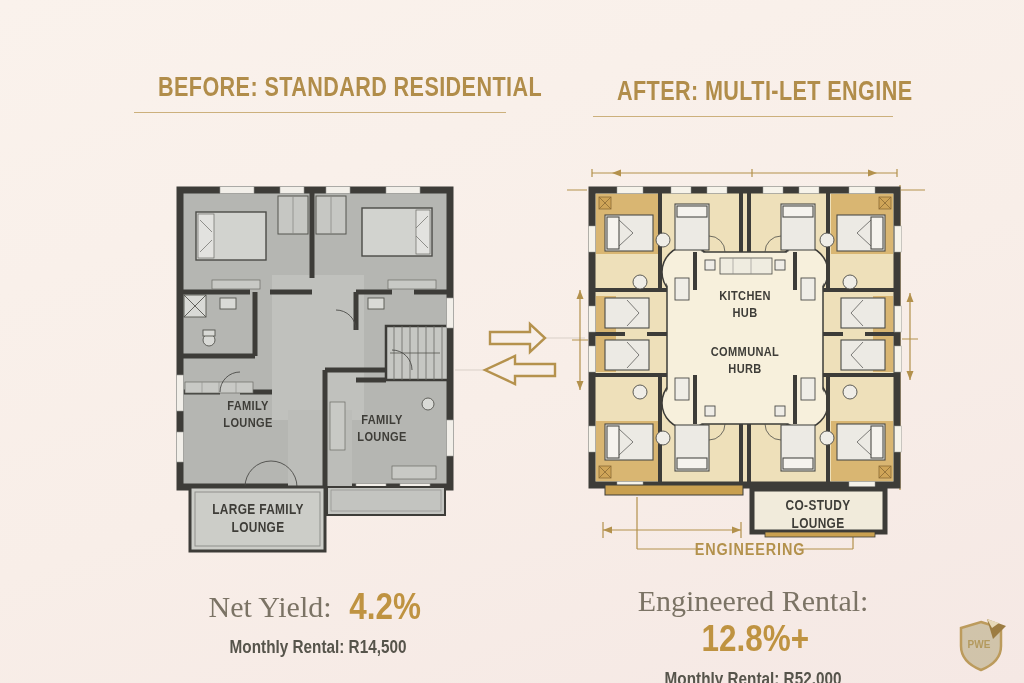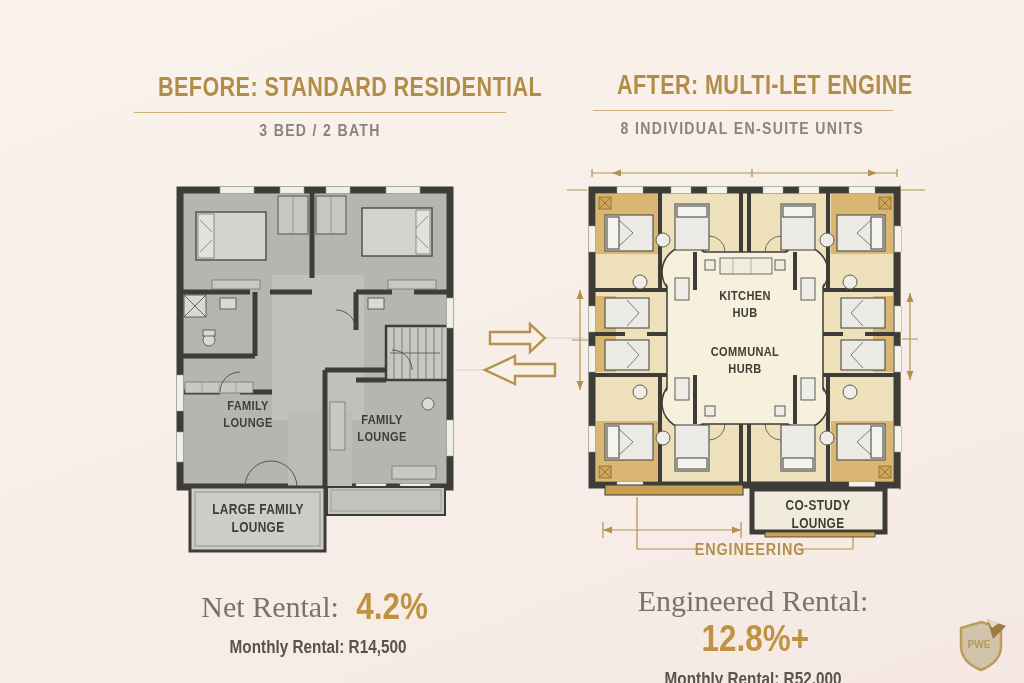--- a/index.html
+++ b/index.html
@@ -26,27 +26,25 @@
   .mono{font-weight:bold;}
 </style>
 </head>
 <body>
 
 <div class="stage">
 
   <div class="hdr" style="left:110px;top:72px;width:420px;">
     <div class="title"><span>BEFORE: STANDARD RESIDENTIAL</span></div>
     <div class="rule" style="width:372px;"></div>
-    <div class="subtitle"><span>3 BED / 2 BATH</span></div>
   </div>
 
-  <div class="hdr" style="left:580px;top:70px;width:325px;">
+  <div class="hdr" style="left:580px;top:76px;width:325px;">
     <div class="title"><span>AFTER: MULTI-LET ENGINE</span></div>
     <div class="rule" style="width:300px;"></div>
-    <div class="subtitle"><span>8 INDIVIDUAL EN-SUITE UNITS</span></div>
   </div>
 
   <svg style="left:160px;top:180px;" width="320" height="375" viewBox="0 0 320 375">
     <rect x="20" y="10" width="270" height="297" fill="#b5b6b2" stroke="#3d3c38" stroke-width="7"></rect>
     <rect x="112" y="95" width="92" height="145" fill="#c0c1bd"></rect>
     <rect x="128" y="230" width="64" height="77" fill="#bcbdb9"></rect>
 
     <g stroke="#3d3c38" stroke-width="5" fill="none">
       <path d="M152 13 V98"></path>
       <path d="M23 112 H90 M110 112 H152 M196 112 H232 M254 112 H287"></path>
@@ -300,21 +298,21 @@
     </g>
   </svg>
 
   <div class="plabel" style="left:745px;top:288px;width:66px;">KITCHEN HUB</div>
   <div class="plabel" style="left:745px;top:344px;width:84px;">COMMUNAL HURB</div>
   <div class="plabel" style="left:818px;top:496px;width:84px;font-size:14px;">CO-STUDY LOUNGE</div>
   <div class="eng" style="left:750px;top:541px;">ENGINEERING</div>
 
   <div class="stats" style="left:148px;top:586px;">
     <div class="yield">
-      <span>Net Rental:</span>
+      <span>Net Yield:</span>
       <span class="val">4.2%</span>
     </div>
     <div class="rental">
       <span>Monthly Rental: R14,500</span>
     </div>
   </div>
 
   <div class="stats" style="left:578px;top:584px;width:350px;">
     <div class="yield">
       <span>Engineered Rental:</span>

